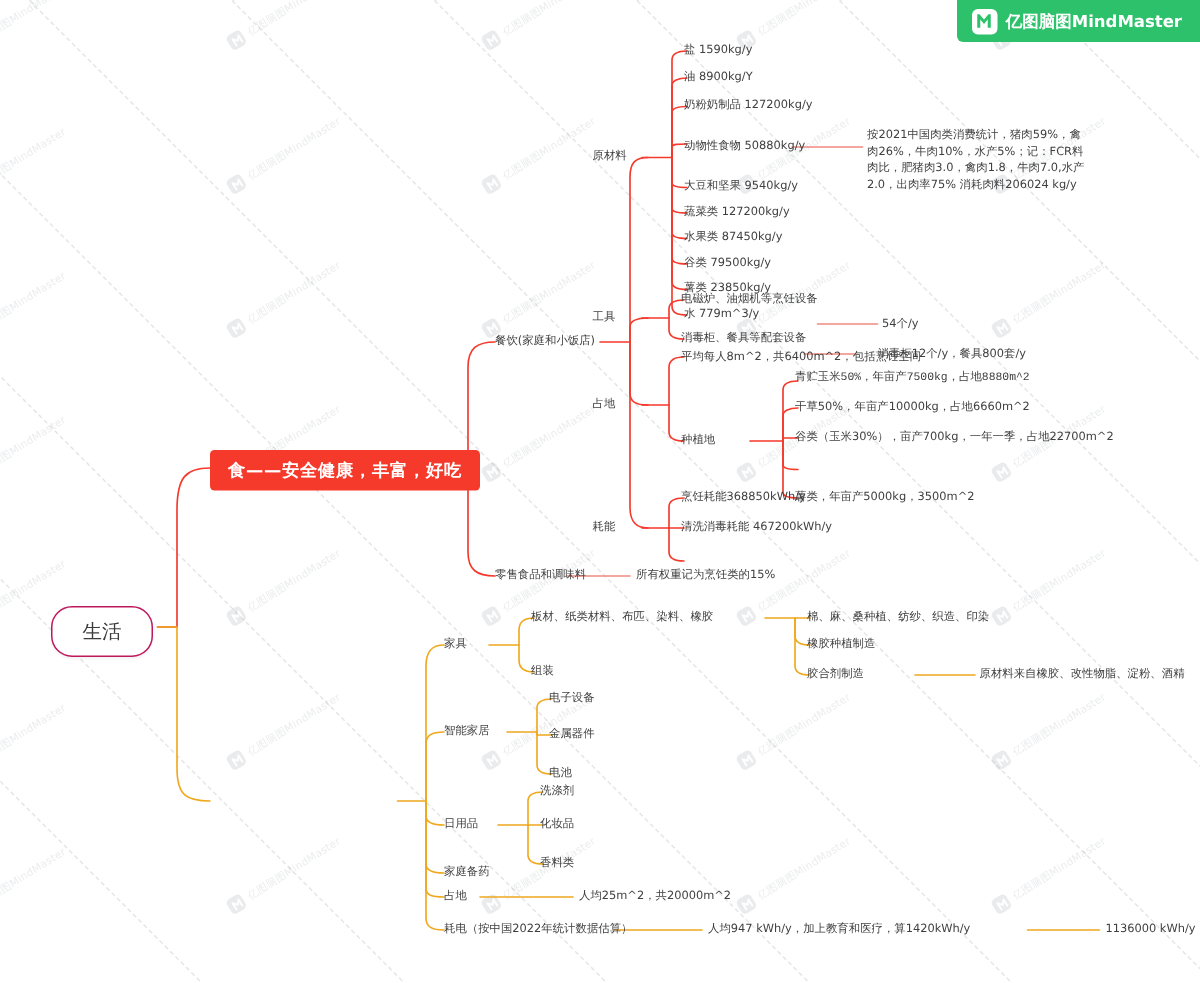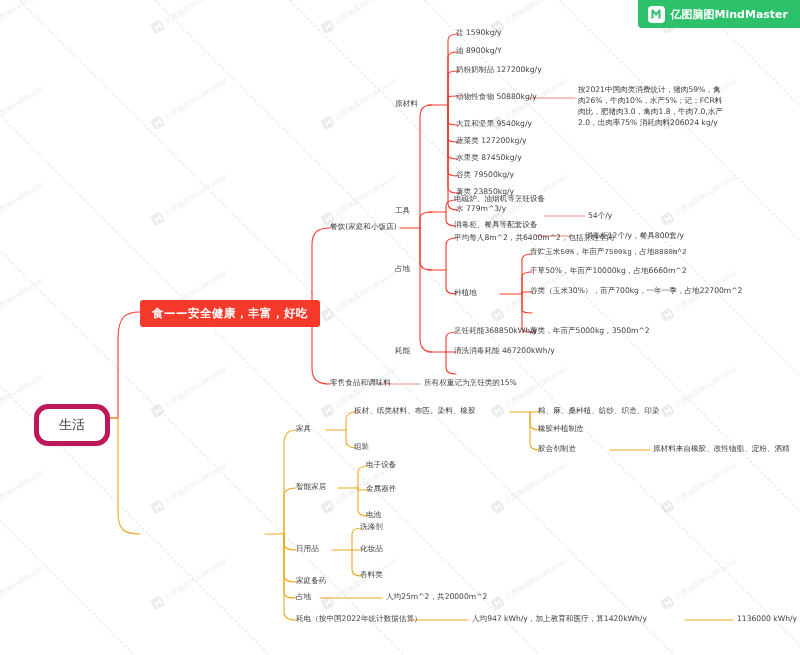--- a/index.html
+++ b/index.html
@@ -27,21 +27,21 @@
     display:flex;align-items:center;gap:6px;padding:0 12px 0 10px;
     border-bottom-left-radius:4px;}
   .logo .badge{width:17px;height:17px;border-radius:4px;background:#ffffff;
     display:flex;align-items:center;justify-content:center;}
   .logo .badge svg{width:12px;height:12px;}
   .logo .name{color:#fff;font-size:11px;font-weight:bold;white-space:nowrap;}
 
   
   .node{position:absolute;white-space:nowrap;}
   .root{
-    background:#ffffff;border:5px solid #be185d;border-radius:14px;
+    background:#ffffff;border:1px solid #be185d;border-radius:14px;
     padding:7px 20px;font-size:13px;color:#3c3c3c;
     box-shadow:0 1px 2px rgba(0,0,0,0.06);
   }
   .lvl1{
     color:#ffffff;font-size:11.5px;font-weight:bold;
     padding:6px 12px;border-radius:3px;letter-spacing:.5px;
   }
   .lvl1.red{background:#f5392b;}
   .lvl1.orange{background:#f0a81e;}
   .txt{font-size:7.6px;color:#3f3f3f;line-height:1.5;}

